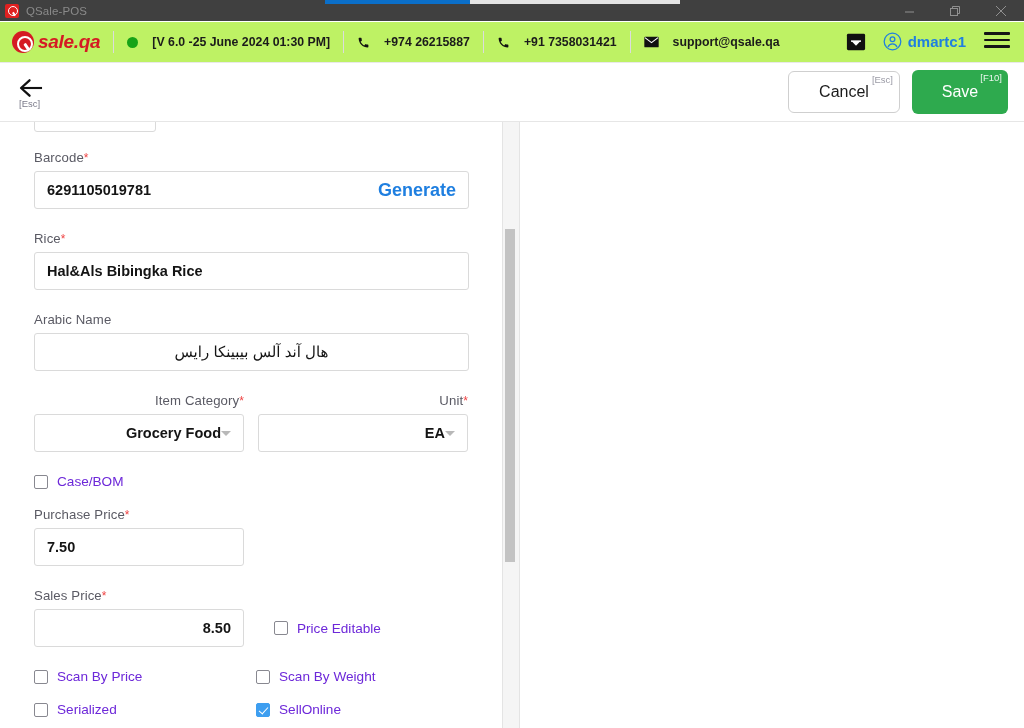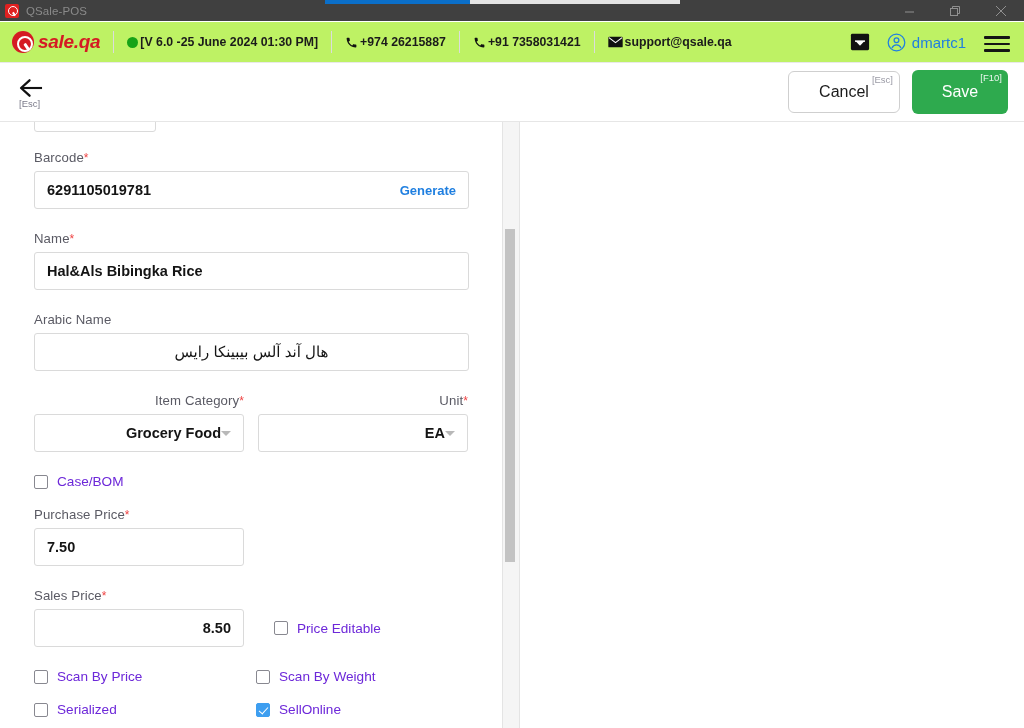--- a/index.html
+++ b/index.html
@@ -127,41 +127,42 @@
   .hsep {
     width: 1px;
     height: 22px;
     background: #dcdcdc;
     margin: 0 13px;
     flex: 0 0 auto;
   }
   .hitem {
     display: flex;
     align-items: center;
-    gap: 2px;
+    gap: 14px;
     font-size: 12.3px;
     font-weight: 700;
     color: #1b1b1b;
     white-space: nowrap;
     flex: 0 0 auto;
   }
   .dot-green {
     width: 11px; height: 11px;
     border-radius: 50%;
     background: #17a317;
     display: inline-block;
     flex: 0 0 auto;
   }
   .hitem svg { display: block; flex: 0 0 auto; }
   .header-right {
     margin-left: auto;
     display: flex;
-    align-items: flex-end;
+    align-items: flex-start;
     gap: 0;
     flex: 0 0 auto;
+    font-weight: bold;
   }
   .inbox-ico { padding: 0 16px 0 0; display:flex; align-items:center; }
   .user-chip {
     display: flex;
     align-items: center;
     gap: 6px;
     color: #1f7fe0;
     font-size: 15px;
     padding-right: 18px;
   }
@@ -287,21 +288,21 @@
     color: #141414;
     font-weight: 600;
   }
   .inp.cut { height: 26px; width: 122px; border-bottom: 1px solid #dadada; }
   .inp-wide { width: 435px; }
   .inp-half { width: 210px; }
   .inp .val { flex: 1; }
   .inp .val.rtl { direction: rtl; text-align: center; font-weight: 500; font-size: 15px; }
   .gen-link {
     color: #1f7fe0;
-    font-size: 13px;
+    font-size: 18px;
     font-weight: 600;
     cursor: pointer;
     margin-left: auto;
   }
   .select-caret {
     margin-left: auto;
     width: 0; height: 0;
     border-left: 5px solid transparent;
     border-right: 5px solid transparent;
     border-top: 5px solid #b8b8b8;
@@ -478,21 +479,21 @@
         <label class="lbl"><span>Barcode</span><span class="req">*</span></label>
         <div class="inp inp-wide">
           <span class="val">6291105019781</span>
           <span class="gen-link">Generate</span>
         </div>
       </div>
 
       <div class="gap-md"></div>
 
       <div class="field">
-        <label class="lbl"><span>Name</span><span class="req">*</span></label>
+        <label class="lbl"><span>Rice</span><span class="req">*</span></label>
         <div class="inp inp-wide">
           <span class="val">Hal&amp;Als Bibingka Rice</span>
         </div>
       </div>
 
       <div class="gap-md"></div>
 
       <div class="field">
         <label class="lbl"><span>Arabic Name</span></label>
         <div class="inp inp-wide">

